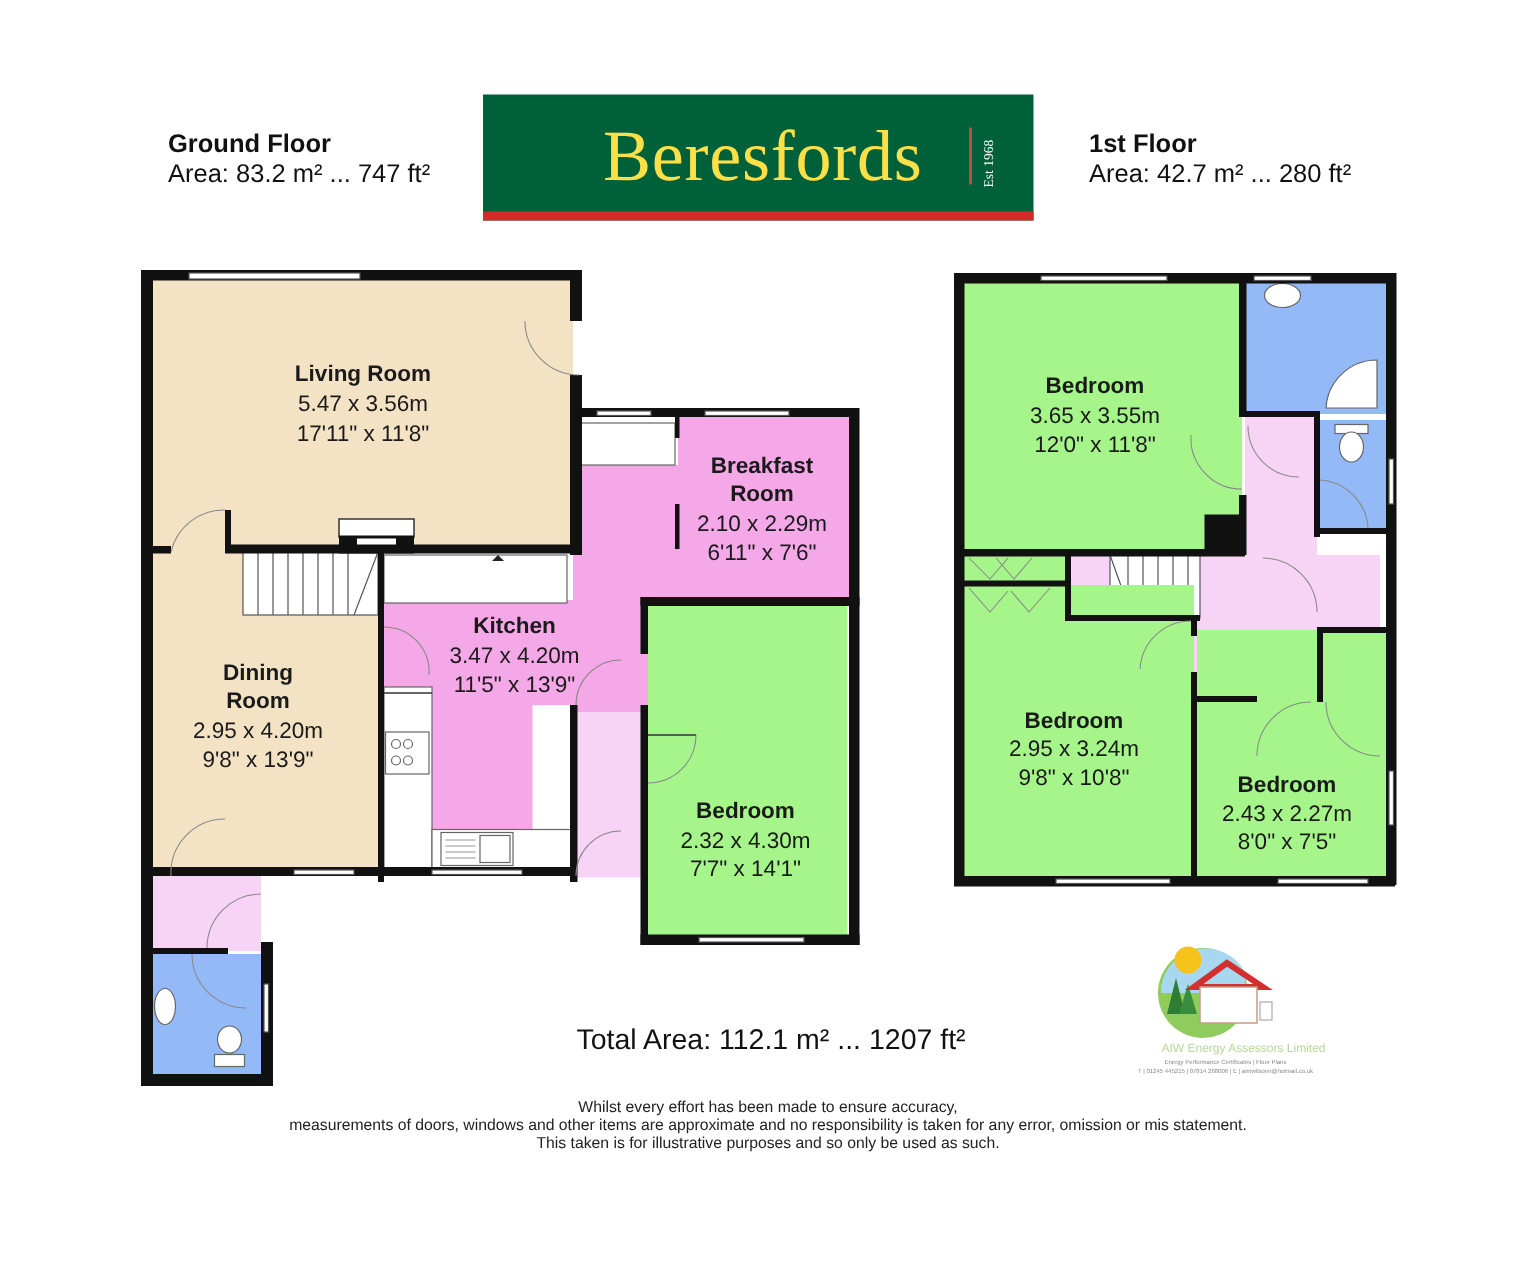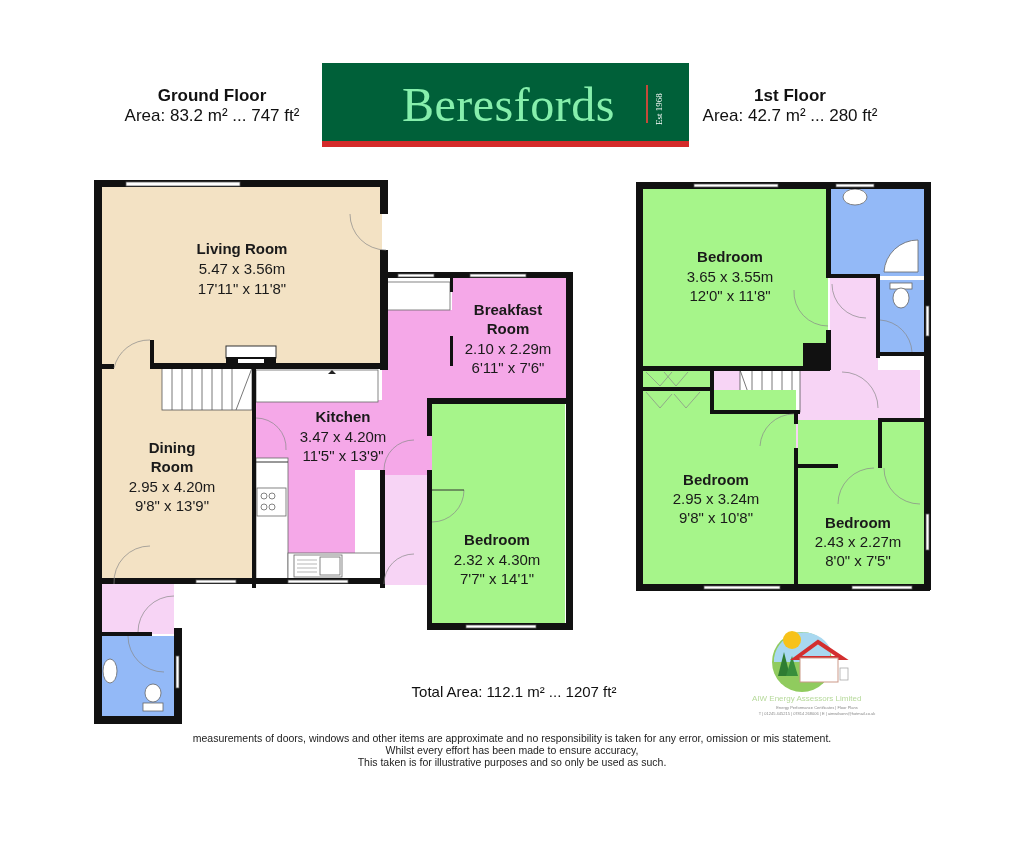--- a/index.html
+++ b/index.html
@@ -1,33 +1,33 @@
 <!DOCTYPE html>
 <html><head>
 <meta charset="utf-8">
 <style>
   html, body { margin:0; padding:0; background:#ffffff; }
   body { width:1024px; height:841px; position:relative; overflow:hidden; font-family:"Liberation Sans", sans-serif; color:#111; }
-  .floor-heading { position:absolute; text-align:center; line-height:20px; }
+  .floor-heading { position:absolute; text-align:left; line-height:20px; }
   .floor-heading .title { font-weight:bold; font-size:17px; display:block; }
   .floor-heading .area { font-size:17px; display:block; }
   #gf-heading { left:112px; top:86px; width:200px; }
-  #ff-heading { left:690px; top:86px; width:200px; }
+  #ff-heading { left:690px; top:86px; width:200px;padding-left:36px; }
   .logo { position:absolute; left:322px; top:63px; width:367px; height:84px; background:#006039; border-bottom:6px solid #d42a2a; box-sizing:border-box; }
-  .logo .brand { position:absolute; left:80px; top:14px; font-family:"Liberation Serif", serif; font-size:48px; color:#86efac; letter-spacing:0.5px; }
+  .logo .brand { position:absolute; left:80px; top:14px; font-family:"Liberation Serif", serif; font-size:48px; color:#fde047; letter-spacing:0.5px; }
   .logo .sep { position:absolute; left:324px; top:22px; width:2px; height:38px; background:#c44a3a; }
   .logo .est { position:absolute; left:332px; top:40px; font-size:9px; color:#ffffff; transform:rotate(-90deg); transform-origin:left top; white-space:nowrap; font-family:"Liberation Serif", serif; top:62px; }
   svg.plan { position:absolute; left:0; top:0; }
   .rlabel { font-family:"Liberation Sans", sans-serif; font-size:15px; text-anchor:middle; fill:#1a1a1a; }
   .rlabel.bold { font-weight:bold; }
-  .total { position:absolute; left:0; width:1024px; top:683px; text-align:center; font-size:15px; }
+  .total { position:absolute; left:0; width:1024px; top:683px; text-align:center; font-size:19px; }
   .total span { position:relative; left:0; }
   .disclaimer { position:absolute; left:0; width:1024px; top:732px; text-align:center; font-size:10.5px; line-height:12px; color:#222; }
   .assessor { position:absolute; left:752px; top:628px; width:130px; height:95px; }
-  .assessor .name { position:absolute; left:0; top:66px; width:130px; text-align:left; font-size:8px; color:#b6d99a; }
+  .assessor .name { position:absolute; left:12px; top:66px; width:130px; text-align:center; font-size:8px; color:#b6d99a; }
   .assessor .sub { position:absolute; left:0; top:77px; width:130px; text-align:center; font-size:4px; color:#888; line-height:5px; }
 </style>
 </head>
 <body>
 
 <div class="floor-heading" id="gf-heading">
   <span class="title">Ground Floor</span>
   <span class="area">Area: 83.2 m² ... 747 ft²</span>
 </div>
 <div class="floor-heading" id="ff-heading">
@@ -261,16 +261,16 @@
     <rect x="88" y="40" width="8" height="12" fill="#fff" stroke="#aaa" stroke-width="0.8"></rect>
   </svg>
   <div class="name">AIW Energy Assessors Limited</div>
   <div class="sub">Energy Performance Certificates | Floor Plans</div>
   <div class="sub" style="top:83px">T | 01245 445215 | 07814 268006 | E | aimwilsonn@hotmail.co.uk</div>
 </div>
 
 <div class="total"><span style="left:2px">Total Area: 112.1 m² ... 1207 ft²</span></div>
 
 <div class="disclaimer">
+  <div>Whilst every effort has been made to ensure accuracy,</div>
   <div>measurements of doors, windows and other items are approximate and no responsibility is taken for any error, omission or mis statement.</div>
-  <div>Whilst every effort has been made to ensure accuracy,</div>
   <div>This taken is for illustrative purposes and so only be used as such.</div>
 </div>
 
 </body></html>

